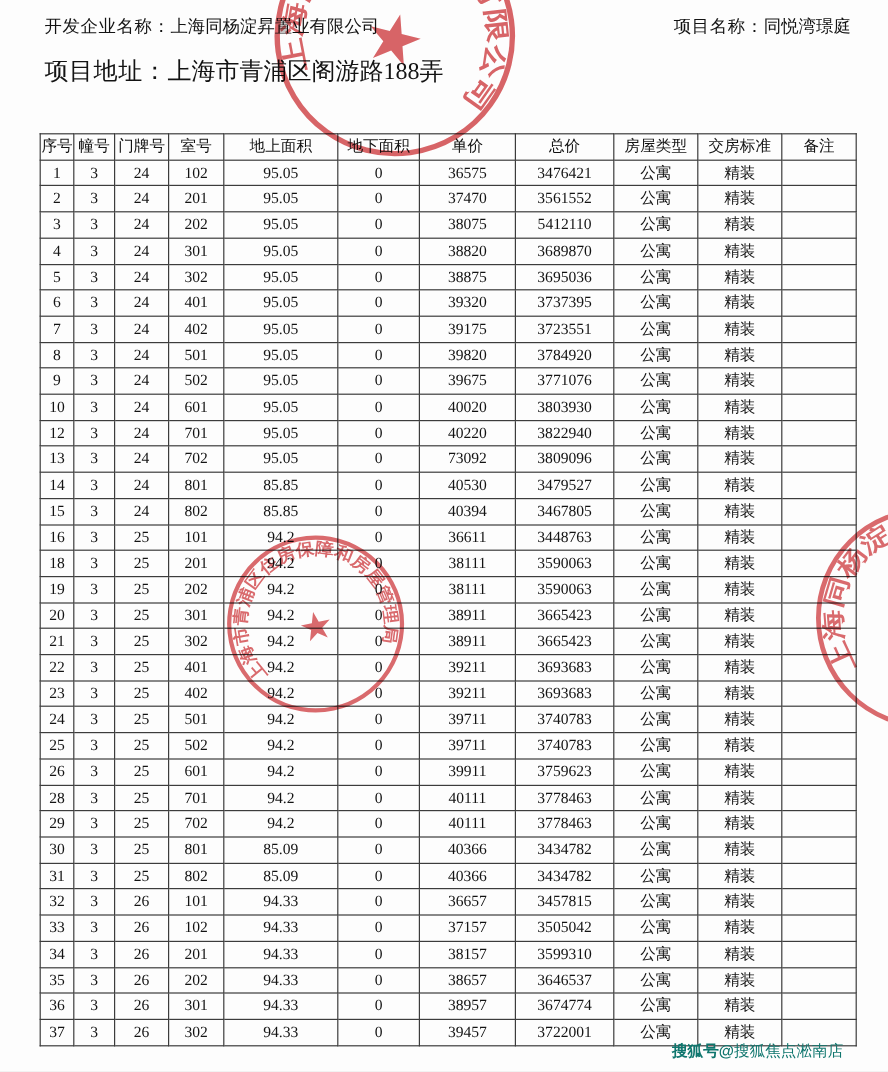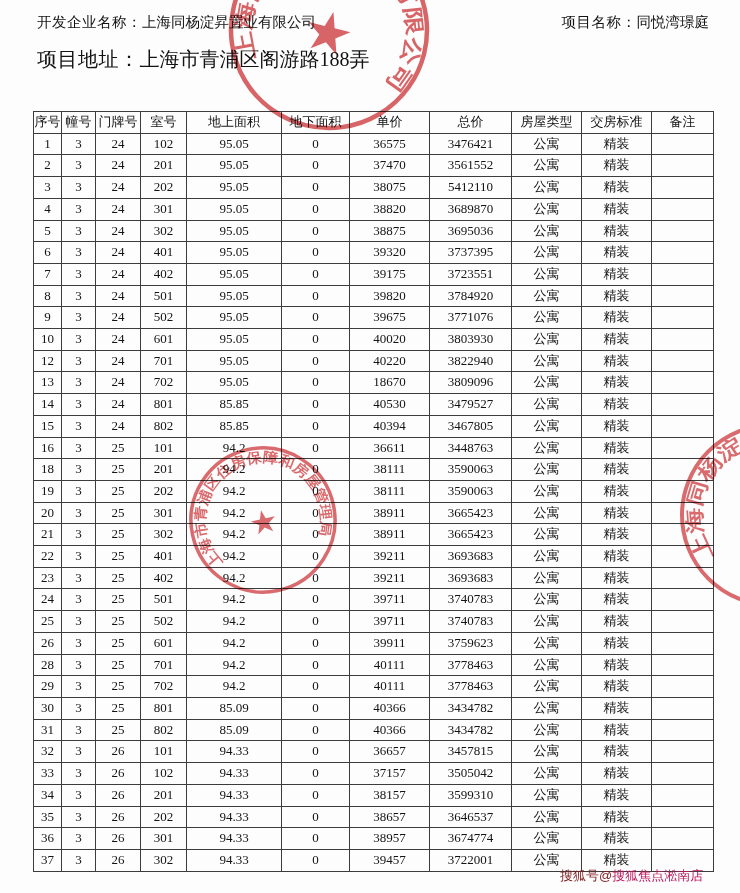--- a/index.html
+++ b/index.html
@@ -25,22 +25,22 @@
     border:1px solid #3c3c3c; font-size:13px; font-weight:normal;
     height:20.7px; line-height:20.7px; text-align:center; padding:0;
     overflow:hidden; white-space:nowrap;
   }
   .stamp { position:absolute; pointer-events:none; mix-blend-mode:multiply; }
   .watermark {
     position:absolute; left:560px; top:867px; font-size:13px;
     font-family:"Liberation Sans","DejaVu Sans",sans-serif;
     white-space:nowrap;
   }
-  .wm-prefix { color:#7f1d1d; }
-  .wm-name { color:#be185d; }
+  .wm-prefix { color:#0f766e;font-weight:bold; }
+  .wm-name { color:#0f766e; }
 </style>
 </head>
 <body>
 
 <div class="page">
 
   <div class="hdr-row1">
     <span>
       <span class="hdr-label">开发企业名称：</span><span>上海同杨淀昇置业有限公司</span>
     </span>
@@ -226,21 +226,21 @@
           <td>精装</td>
           <td></td>
         </tr>
         <tr>
           <td>13</td>
           <td>3</td>
           <td>24</td>
           <td>702</td>
           <td>95.05</td>
           <td>0</td>
-          <td>18670</td>
+          <td>73092</td>
           <td>3809096</td>
           <td>公寓</td>
           <td>精装</td>
           <td></td>
         </tr>
         <tr>
           <td>14</td>
           <td>3</td>
           <td>24</td>
           <td>801</td>

